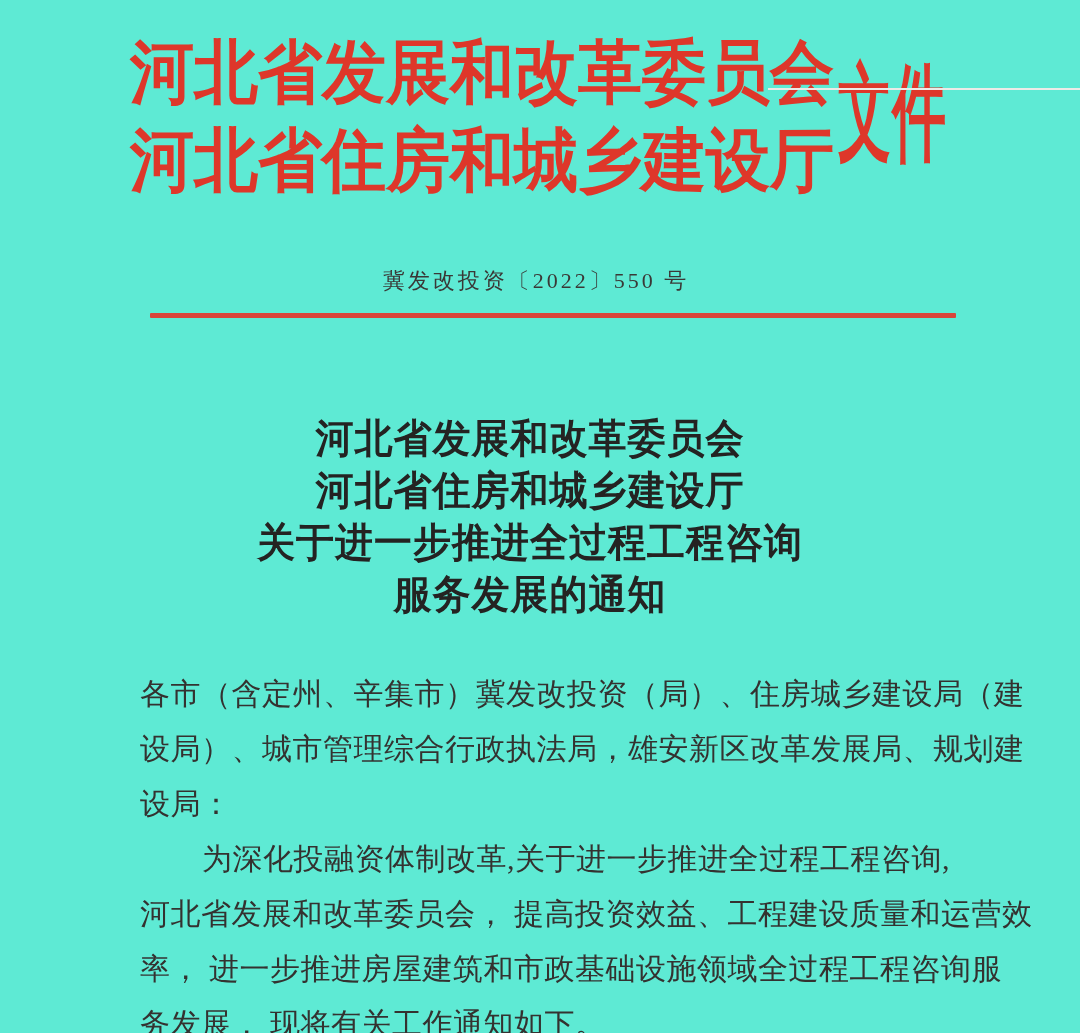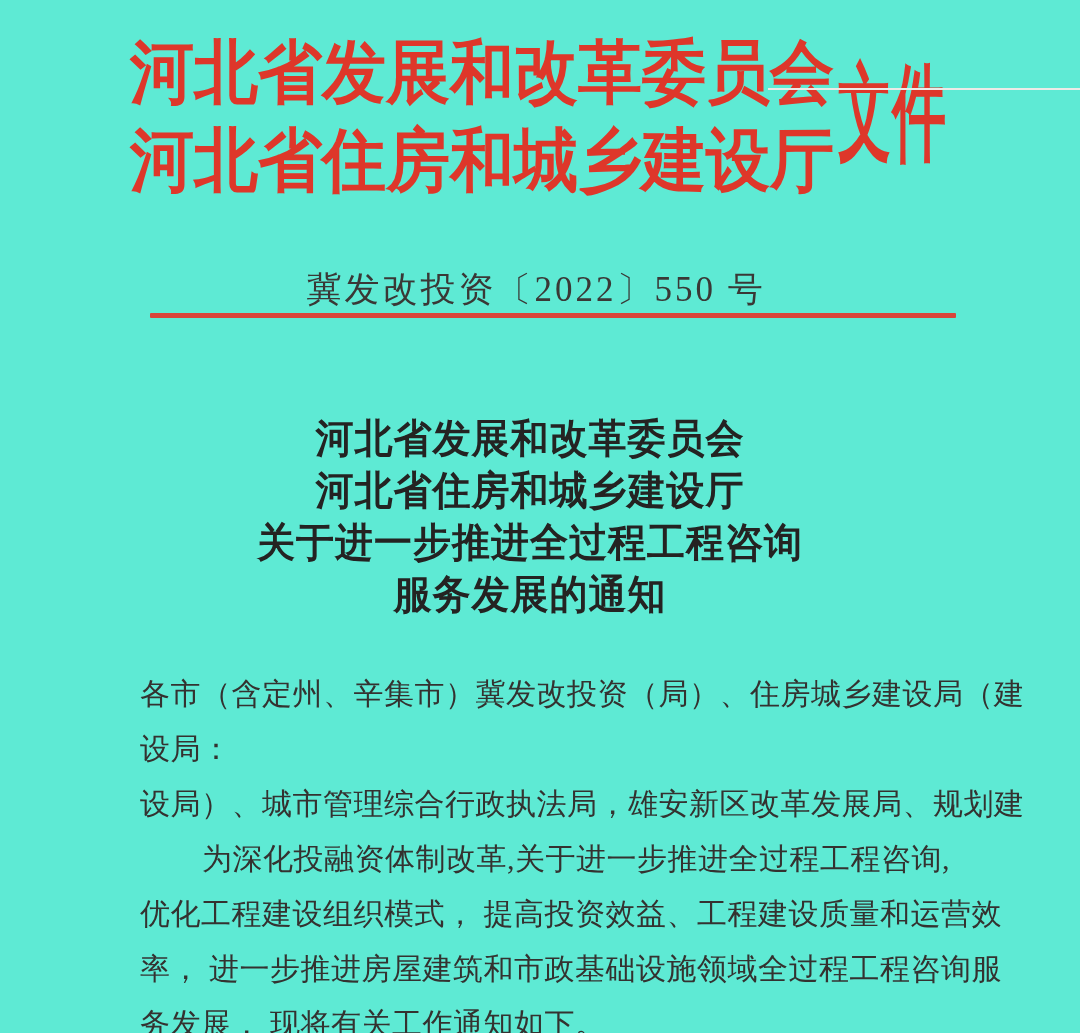--- a/index.html
+++ b/index.html
@@ -52,21 +52,21 @@
     height: 2px;
     background: #edebe7;
   }
   
   .doc-number {
     position: absolute;
     left: 0;
     top: 266px;
     width: 1072px;
     text-align: center;
-    font-size: 35px;
+    font-size: 22px;
     letter-spacing: 3px;
     color: #3a3836;
     white-space: nowrap;
   }
   .red-rule {
     position: absolute;
     left: 150px;
     top: 313px;
     width: 806px;
     height: 5px;
@@ -127,21 +127,21 @@
 
   <div class="doc-title">
     <div class="t-line">河北省发展和改革委员会</div>
     <div class="t-line">河北省住房和城乡建设厅</div>
     <div class="t-line">关于进一步推进全过程工程咨询</div>
     <div class="t-line">服务发展的通知</div>
   </div>
 
   <div class="body-text">
     <div class="b-line">各市（含定州、辛集市）冀发改投资（局）、住房城乡建设局（建</div>
+    <div class="b-line">设局）、城市管理综合行政执法局，雄安新区改革发展局、规划建</div>
     <div class="b-line">设局：</div>
-    <div class="b-line">设局）、城市管理综合行政执法局，雄安新区改革发展局、规划建</div>
     <div class="b-line indent">为深化投融资体制改革,关于进一步推进全过程工程咨询,</div>
-    <div class="b-line">优化工程建设组织模式， 提高投资效益、工程建设质量和运营效</div>
+    <div class="b-line">河北省发展和改革委员会， 提高投资效益、工程建设质量和运营效</div>
     <div class="b-line">率， 进一步推进房屋建筑和市政基础设施领域全过程工程咨询服</div>
     <div class="b-line">务发展， 现将有关工作通知如下。</div>
   </div>
 
 </div>
 
 </body></html>

